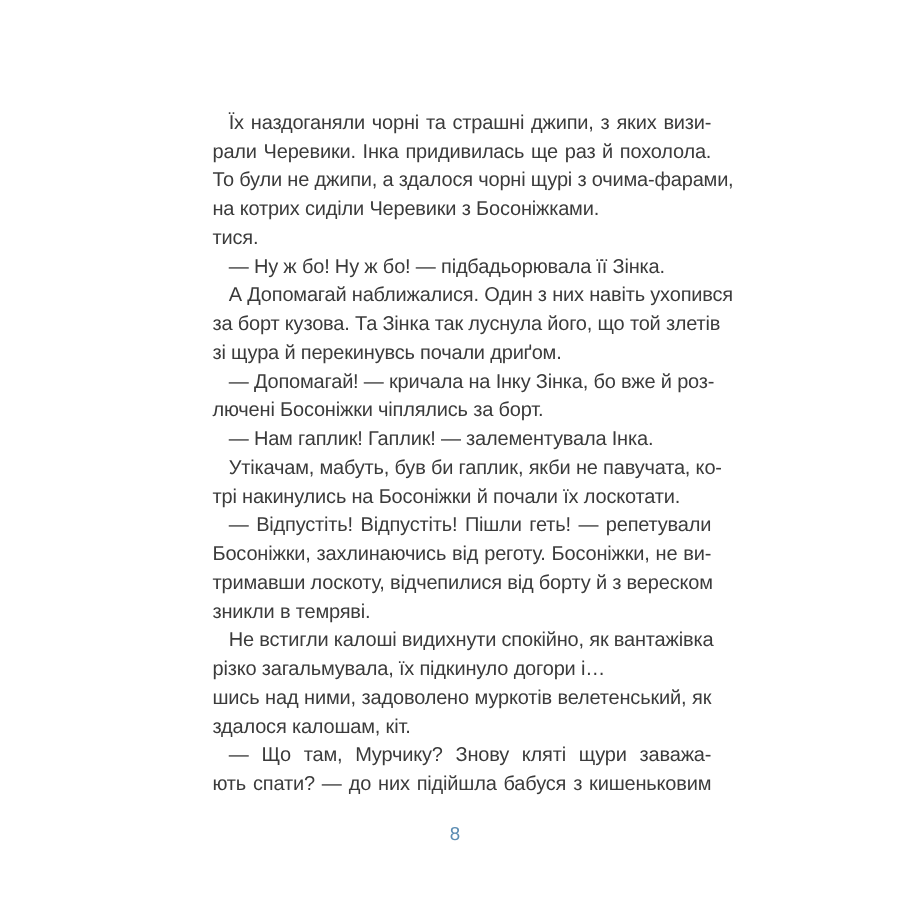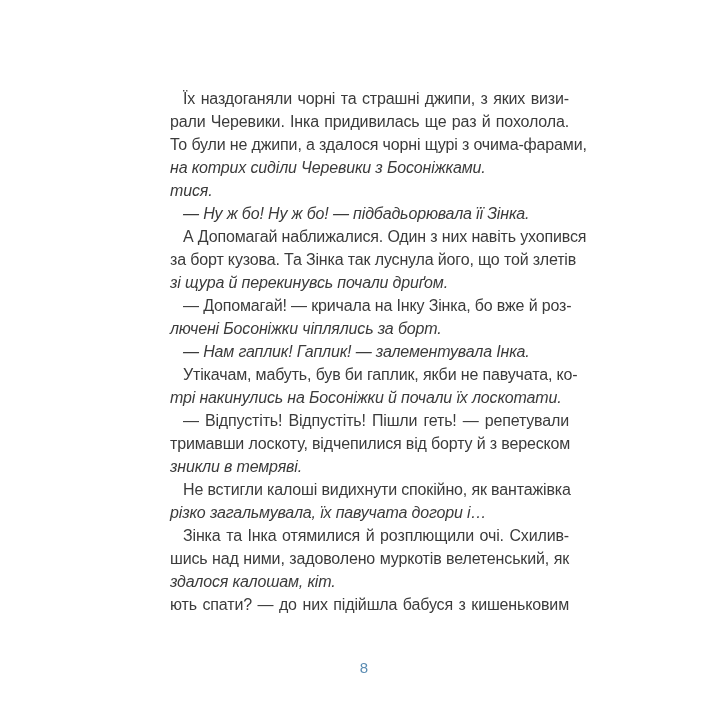--- a/index.html
+++ b/index.html
@@ -17,21 +17,21 @@
   }
   .line {
     display: block;
     height: 23px;
     white-space: nowrap;
     text-align: justify;
     text-align-last: justify;
     letter-spacing: -0.15px;
   }
   .line.indent { padding-left: 13px; }
-  .line.last { text-align-last: left; font-style: italic; }
+  .line.last { text-align-last: left; }
   .page-number {
     position: absolute;
     left: 0; right: 0;
     top: 659px;
     text-align: center;
     font-family: "Liberation Sans", sans-serif;
     font-size: 15px;
     color: #5c8db3;
     padding-left: 8px;
   }
@@ -48,23 +48,24 @@
     <span class="line indent last">— Ну ж бо! Ну ж бо! — підбадьорювала її Зінка.</span>
     <span class="line indent">А Допомагай наближалися. Один з них навіть ухопився</span>
     <span class="line">за борт кузова. Та Зінка так луснула його, що той злетів</span>
     <span class="line last">зі щура й перекинувсь почали дриґом.</span>
     <span class="line indent">— Допомагай! — кричала на Інку Зінка, бо вже й роз-</span>
     <span class="line last">лючені Босоніжки чіплялись за борт.</span>
     <span class="line indent last">— Нам гаплик! Гаплик! — залементувала Інка.</span>
     <span class="line indent">Утікачам, мабуть, був би гаплик, якби не павучата, ко-</span>
     <span class="line last">трі накинулись на Босоніжки й почали їх лоскотати.</span>
     <span class="line indent">— Відпустіть! Відпустіть! Пішли геть! — репетували</span>
+    <span class="line">Босоніжки, захлинаючись від реготу. Босоніжки, не ви-</span>
     <span class="line">тримавши лоскоту, відчепилися від борту й з вереском</span>
     <span class="line last">зникли в темряві.</span>
     <span class="line indent">Не встигли калоші видихнути спокійно, як вантажівка</span>
-    <span class="line last">різко загальмувала, їх павучата догори і…</span>
-    <span class="line indent">Зінка та Інка отямилися й розплющили очі. Схилив-</span>
+    <span class="line last">різко загальмувала, їх підкинуло догори і…</span>
     <span class="line">шись над ними, задоволено муркотів велетенський, як</span>
     <span class="line last">здалося калошам, кіт.</span>
+    <span class="line indent">— Що там, Мурчику? Знову кляті щури заважа-</span>
     <span class="line">ють спати? — до них підійшла бабуся з кишеньковим</span>
   </div>
 
 <div class="page-number">8</div>
 
 </body></html>

